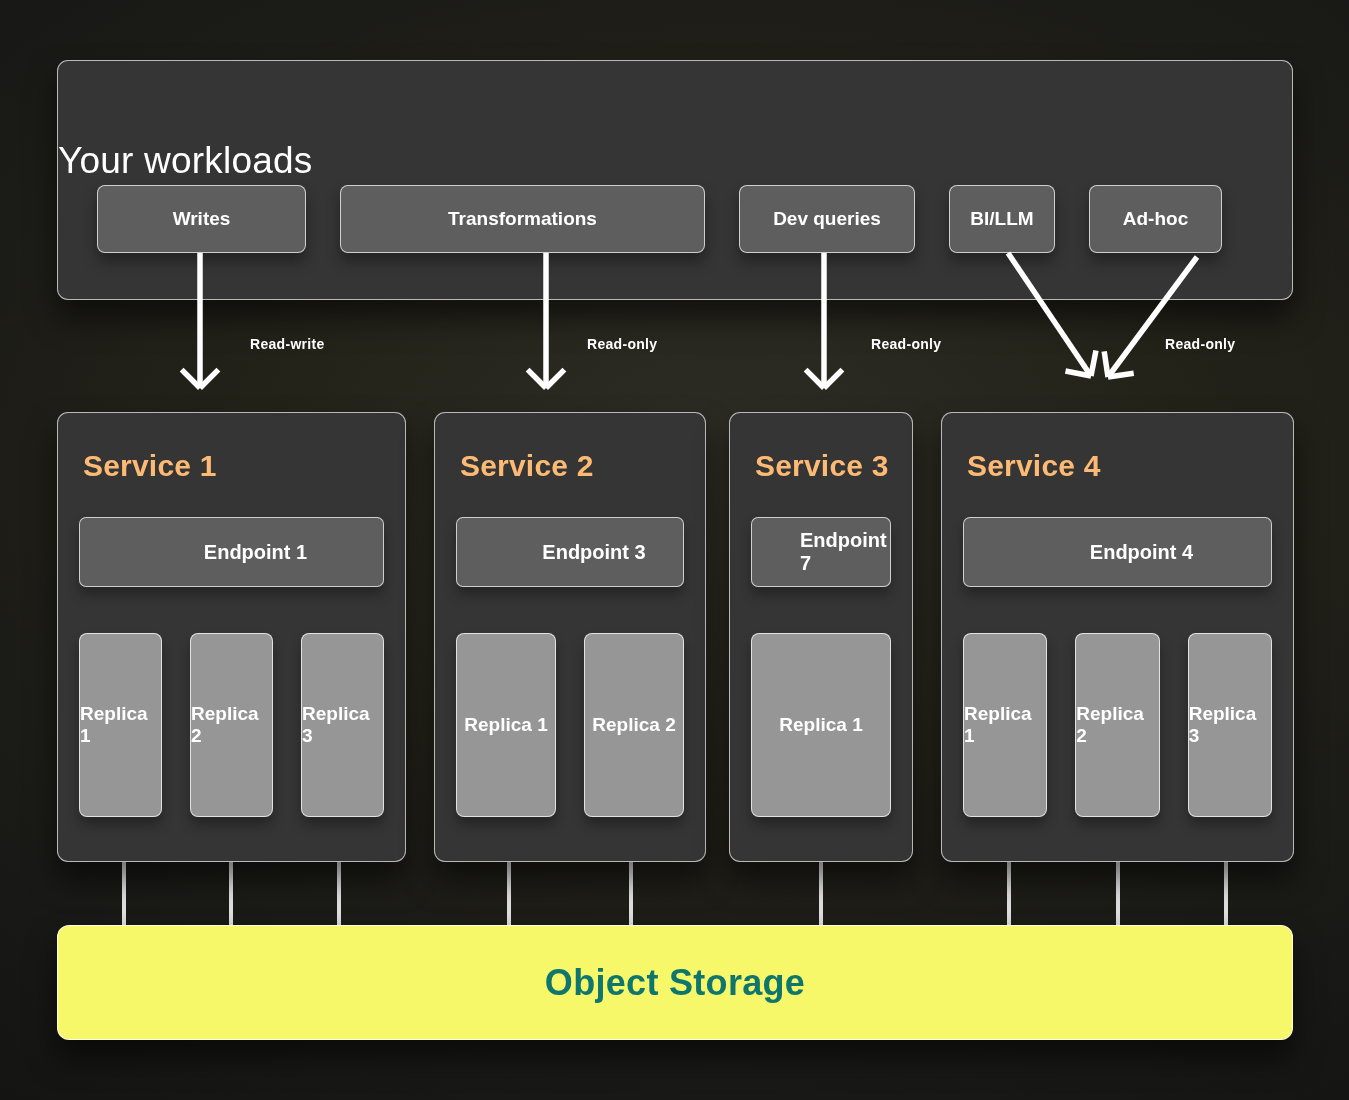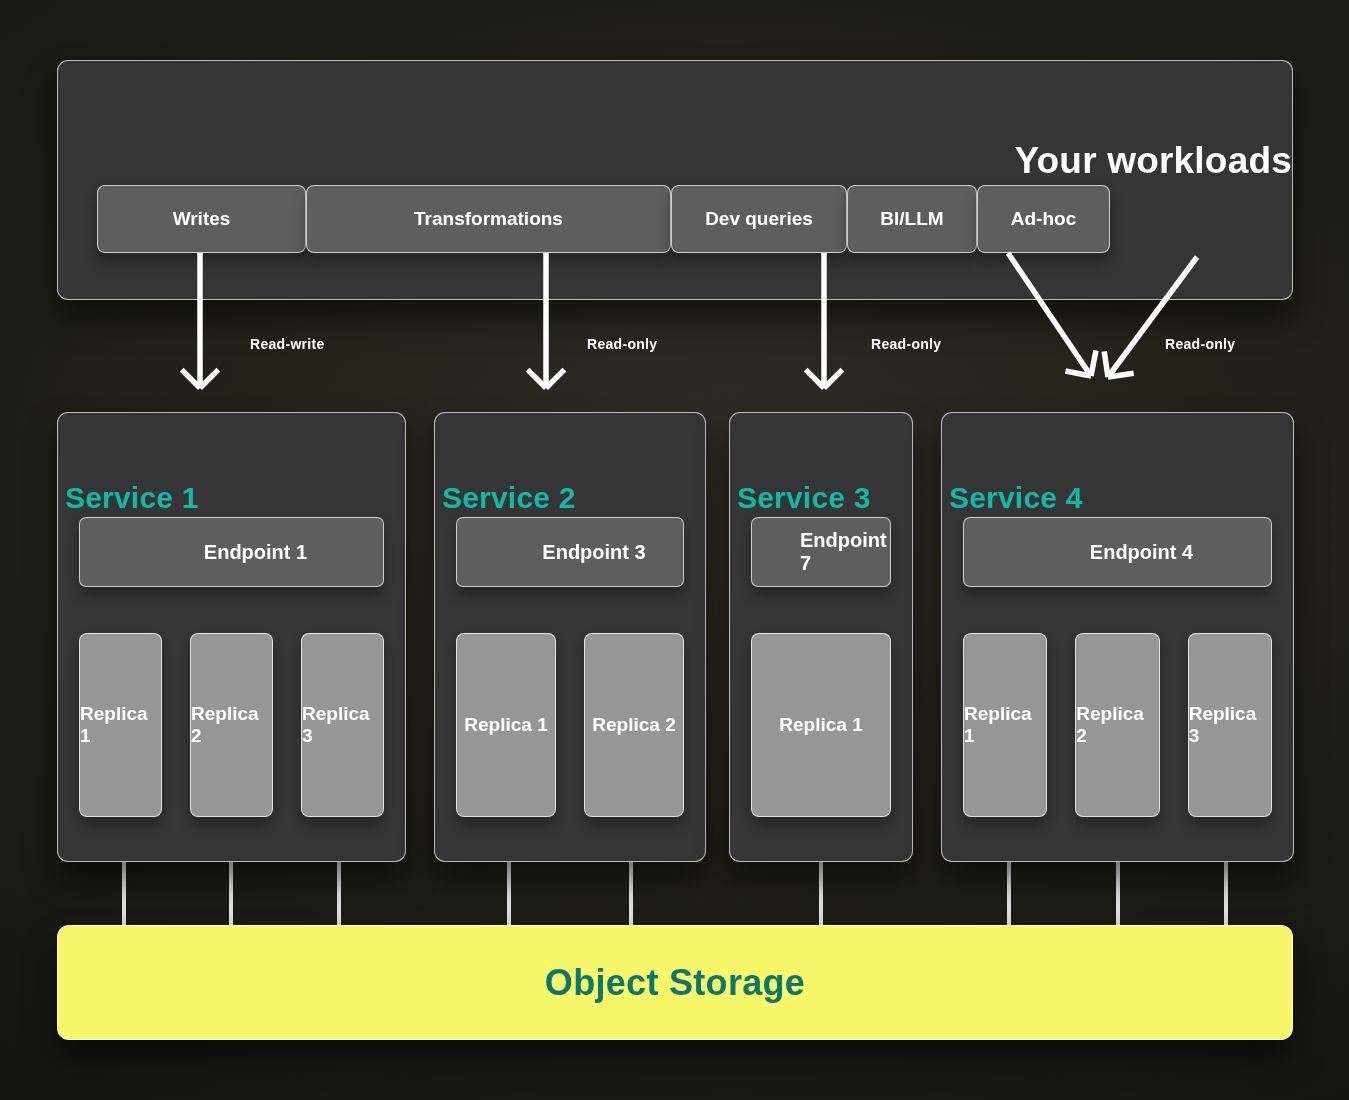--- a/index.html
+++ b/index.html
@@ -12,41 +12,41 @@
   
   .panel{
     position:absolute;background:#353535;
     border:1.5px solid rgba(230,230,230,.75);
     border-radius:11px;
     box-shadow:0 18px 30px rgba(0,0,0,.55);
     z-index:2;
   }
   .workloads{left:57px;top:60px;width:1234px;height:238px;}
   .workloads-title{
-    position:absolute;left:0;top:100px;width:100%;text-align:right;
-    color:#fff;font-size:37px;font-weight:bold;letter-spacing:.2px;
+    position:absolute;left:0;top:100px;width:100%;text-align:left;
+    color:#fff;font-size:37px;font-weight:normal;letter-spacing:.2px;
     transform:translateY(-50%);
   }
-  .wl-row{position:absolute;left:39px;top:124px;height:68px;display:flex;}
+  .wl-row{position:absolute;left:39px;top:124px;height:68px;display:flex;gap:34px;}
   .wl-btn{
     height:68px;background:#5e5e5e;border:1.5px solid rgba(235,235,235,.8);
     border-radius:8px;display:flex;align-items:center;justify-content:center;
     color:#fff;font-size:19px;font-weight:bold;
     box-shadow:0 9px 14px rgba(0,0,0,.35);
     box-sizing:border-box;
   }
   
   .service{top:412px;height:448px;}
   .svc1{left:57px;width:347px;}
   .svc2{left:434px;width:270px;}
   .svc3{left:729px;width:182px;}
   .svc4{left:941px;width:351px;}
   .svc-title{
-    position:absolute;left:7px;top:36px;color:#14b8a6;
-    font-size:30px;font-weight:bold;letter-spacing:.2px;margin-top:32px;
+    position:absolute;left:25px;top:36px;color:#fdba74;
+    font-size:30px;font-weight:bold;letter-spacing:.2px;
   }
   .endpoint{
     position:absolute;left:21px;right:21px;top:104px;height:70px;
     background:#5e5e5e;border:1.5px solid rgba(235,235,235,.8);border-radius:7px;
     display:flex;align-items:center;justify-content:center;
     color:#fff;font-size:20px;font-weight:bold;
     box-shadow:0 8px 12px rgba(0,0,0,.3);
     box-sizing:border-box;
     padding-left:48px;
   }
@@ -85,21 +85,21 @@
 <body>
 
 <div class="stage">
 
   <div class="panel workloads">
     <div class="workloads-title">Your workloads</div>
     <div class="wl-row">
       <div class="wl-btn" style="width:209px">Writes</div>
       <div class="wl-btn" style="width:365px">Transformations</div>
       <div class="wl-btn" style="width:176px">Dev queries</div>
-      <div class="wl-btn" style="width:130px">BI/LLM</div>
+      <div class="wl-btn" style="width:106px">BI/LLM</div>
       <div class="wl-btn" style="width:133px">Ad-hoc</div>
     </div>
   </div>
 
   <div class="flow-label" style="left:250px;top:344px">Read-write</div>
   <div class="flow-label" style="left:587px;top:344px">Read-only</div>
   <div class="flow-label" style="left:871px;top:344px">Read-only</div>
   <div class="flow-label" style="left:1165px;top:344px">Read-only</div>
 
   <svg class="arrow-layer" width="1349" height="1100">

